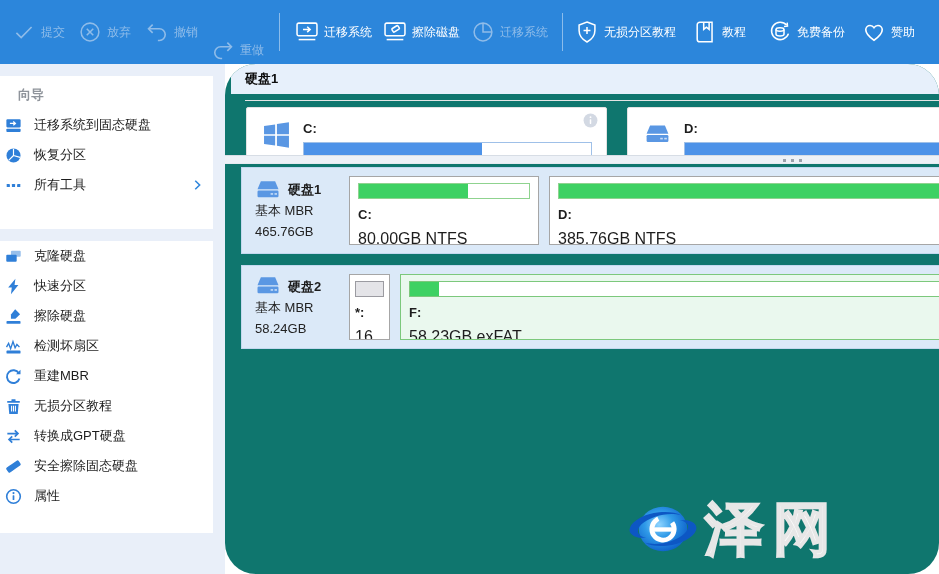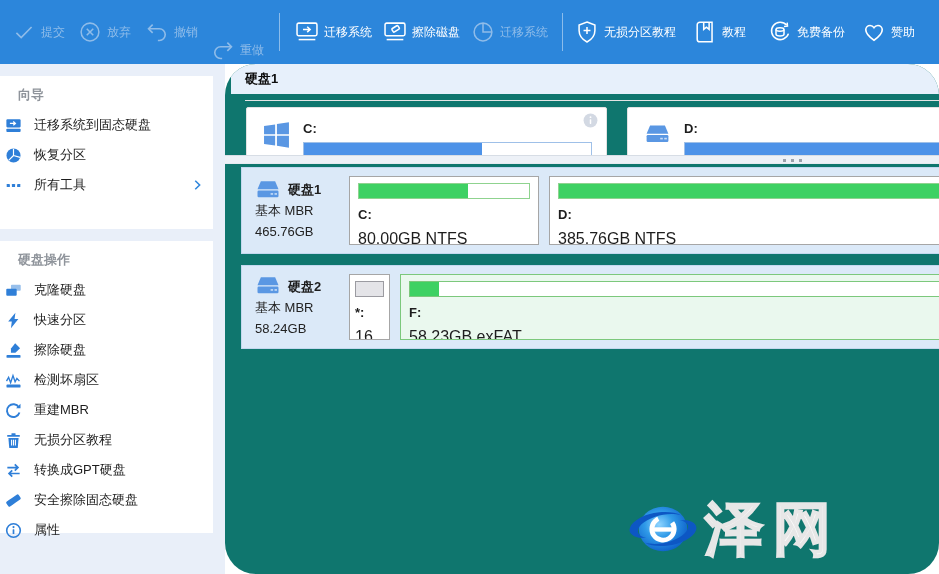--- a/index.html
+++ b/index.html
@@ -209,21 +209,20 @@
               <rect x="11.4" y="6.7" width="3" height="2.8" rx="0.4"></rect>
             </svg>
           </span>
           <span class="side-label">所有工具</span>
           <span class="chev"><svg viewBox="0 0 16 16" fill="none" stroke="currentColor" stroke-width="1.8">
               <path d="M6 3.2L11 8l-5 4.8"></path>
             </svg></span>
         </div>
       </div>
       <div class="side-card" id="side-card-1">
-        <div class="side-header">硬盘操作</div>
         <div class="side-item">
           <span class="icon">
             <svg viewBox="0 0 16 16" fill="currentColor">
               <rect x="5.6" y="2.6" width="9.2" height="5.6" rx="0.9" opacity="0.5"></rect>
               <rect x="1.2" y="6.4" width="9.8" height="6.6" rx="0.9"></rect>
             </svg>
           </span>
           <span class="side-label">克隆硬盘</span>
         </div>
         <div class="side-item">

